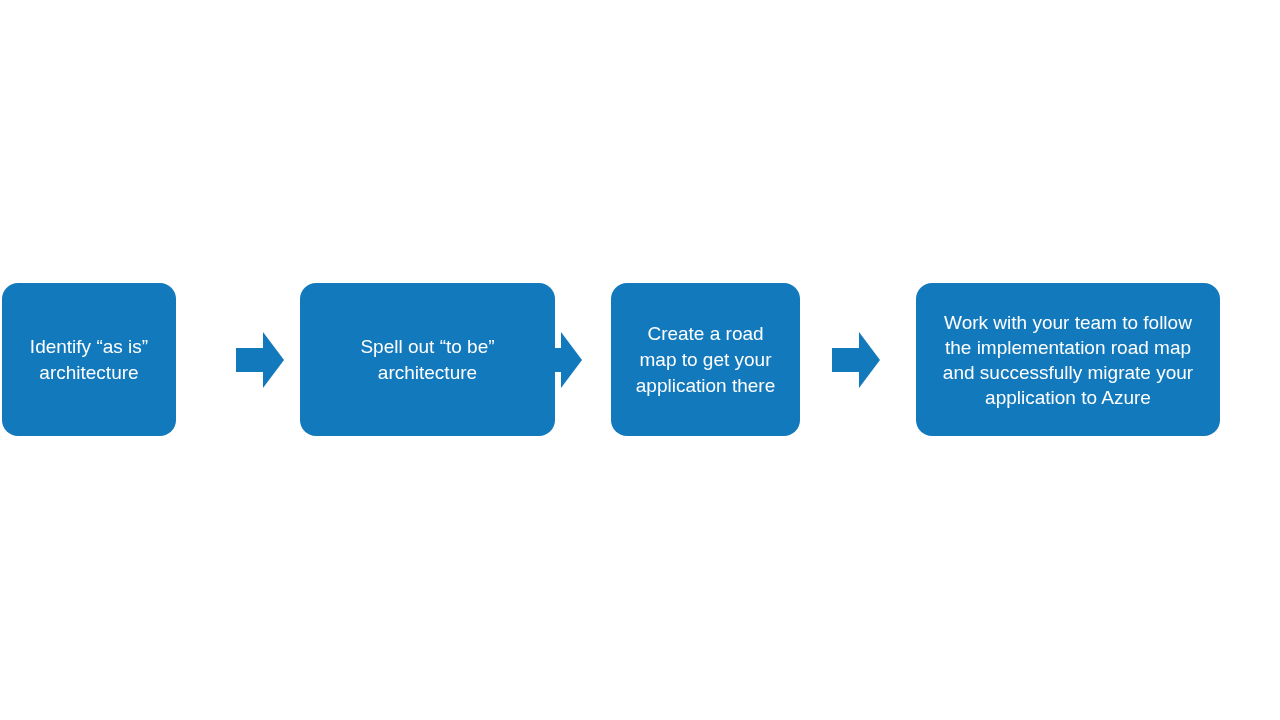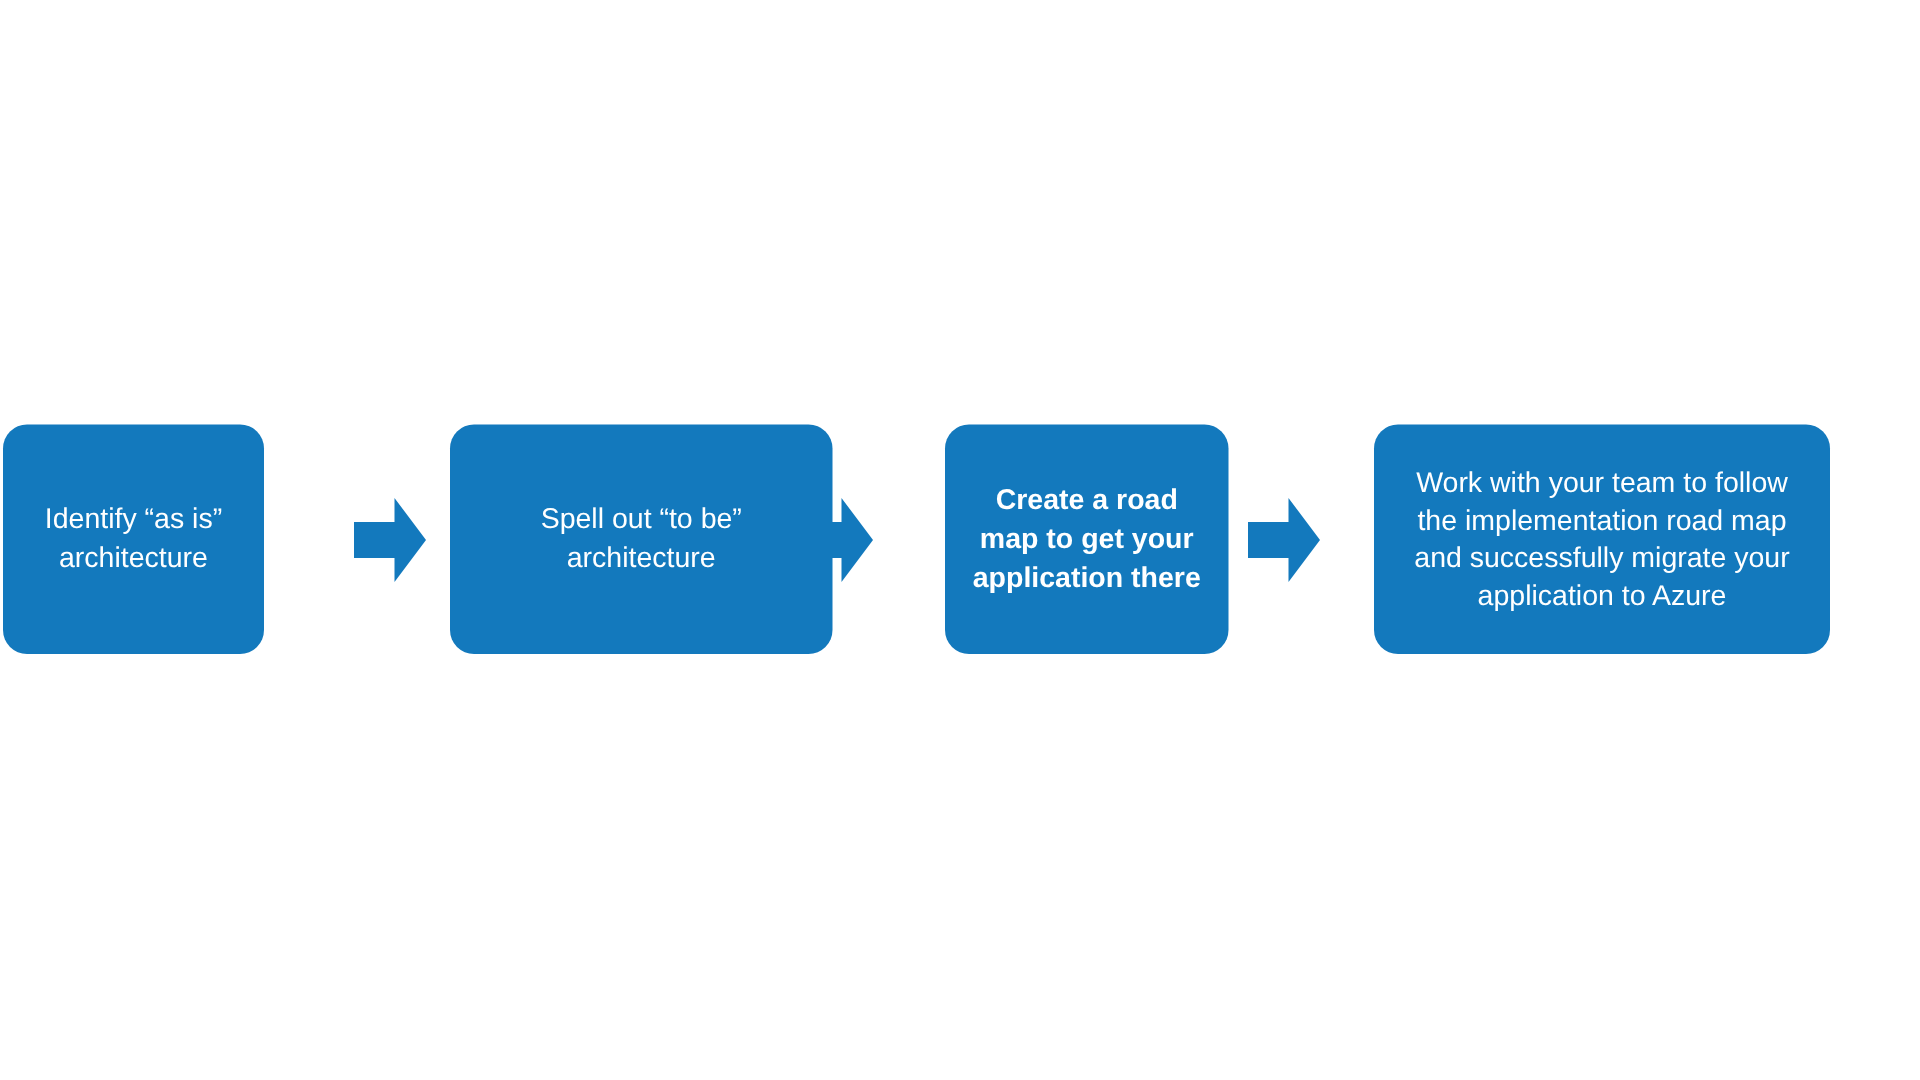--- a/index.html
+++ b/index.html
@@ -33,21 +33,21 @@
     text-align: center;
     font-size: 19px;
     line-height: 26px;
     padding: 8px 10px;
   }
   .step .step-text {
     white-space: pre-line;
   }
   .step-1 { left: 2px;   width: 174px; }
   .step-2 { left: 300px; width: 255px; }
-  .step-3 { left: 630px; width: 189px; font-weight: bold; }
+  .step-3 { left: 611px; width: 189px; }
   .step-4 { left: 916px; width: 304px; line-height: 25px; }
   .arrow {
     position: absolute;
     top: 332px;
     width: 48px;
     height: 56px;
   }
   .arrow-1 { left: 236px; }
   .arrow-2 { left: 534px; }
   .arrow-3 { left: 832px; }

